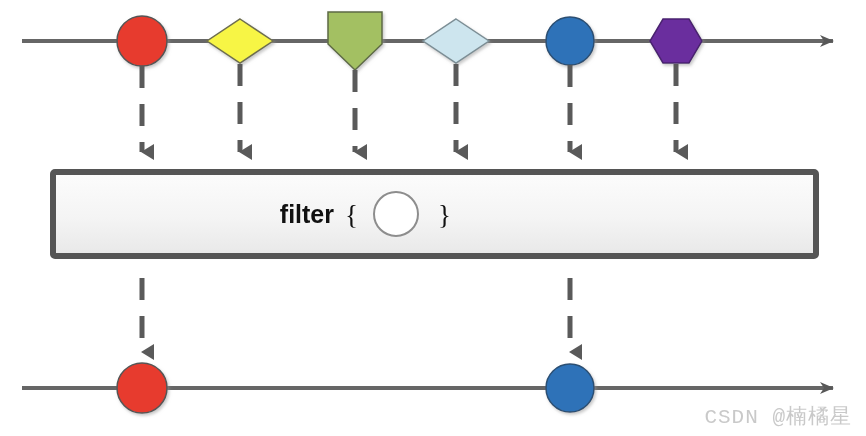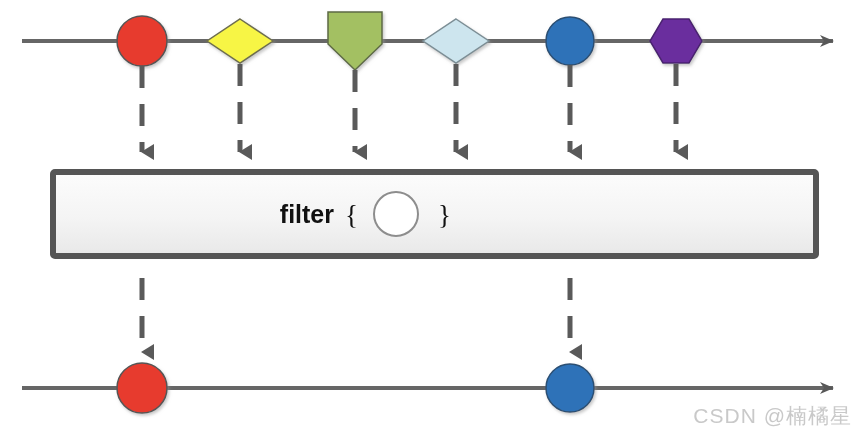--- a/index.html
+++ b/index.html
@@ -25,21 +25,21 @@
     width: 866px;
     height: 436px;
   }
   .watermark {
     position: absolute;
     right: 14px;
     bottom: 6px;
     font-size: 21px;
     color: #c9c9c9;
     letter-spacing: 1px;
-    font-family: Liberation Sans, sans-serif;
+    font-family: Liberation Mono, monospace;
     white-space: nowrap;
     user-select: none;
   }
   .filter-label {
     font-family: "Liberation Sans", sans-serif;
     font-size: 25px;
     font-weight: bold;
     fill: #111111;
   }
   .filter-brace {

